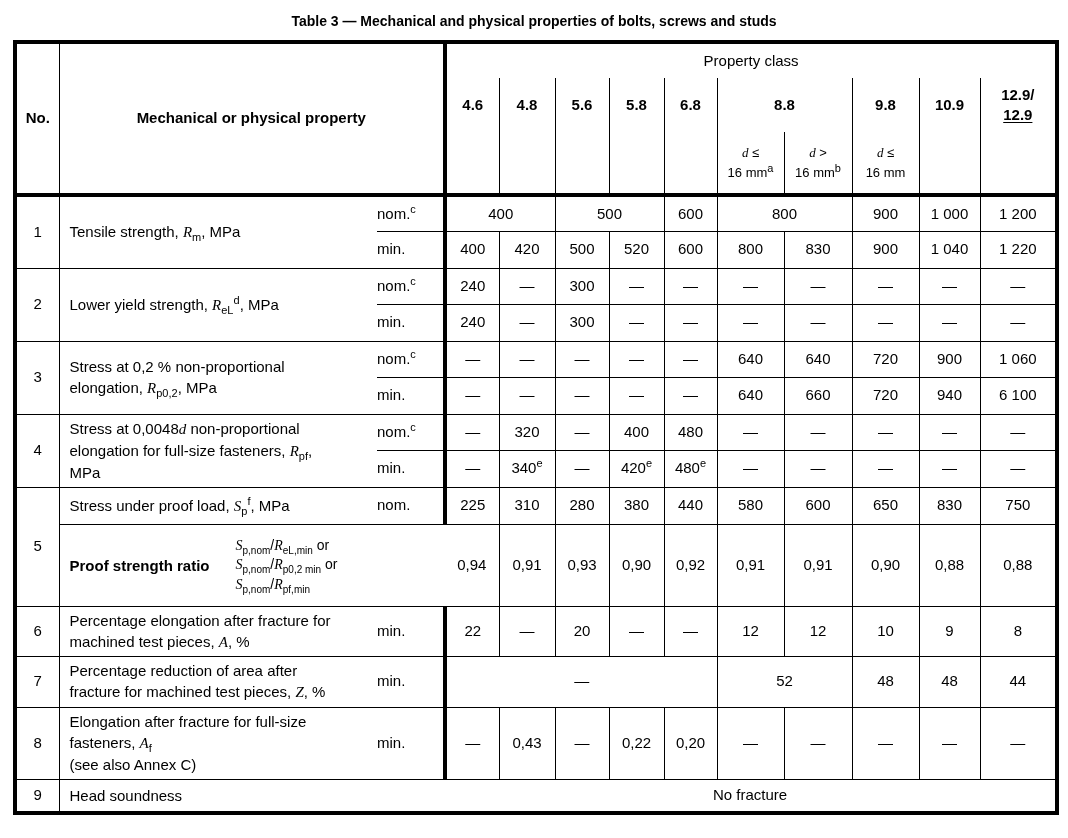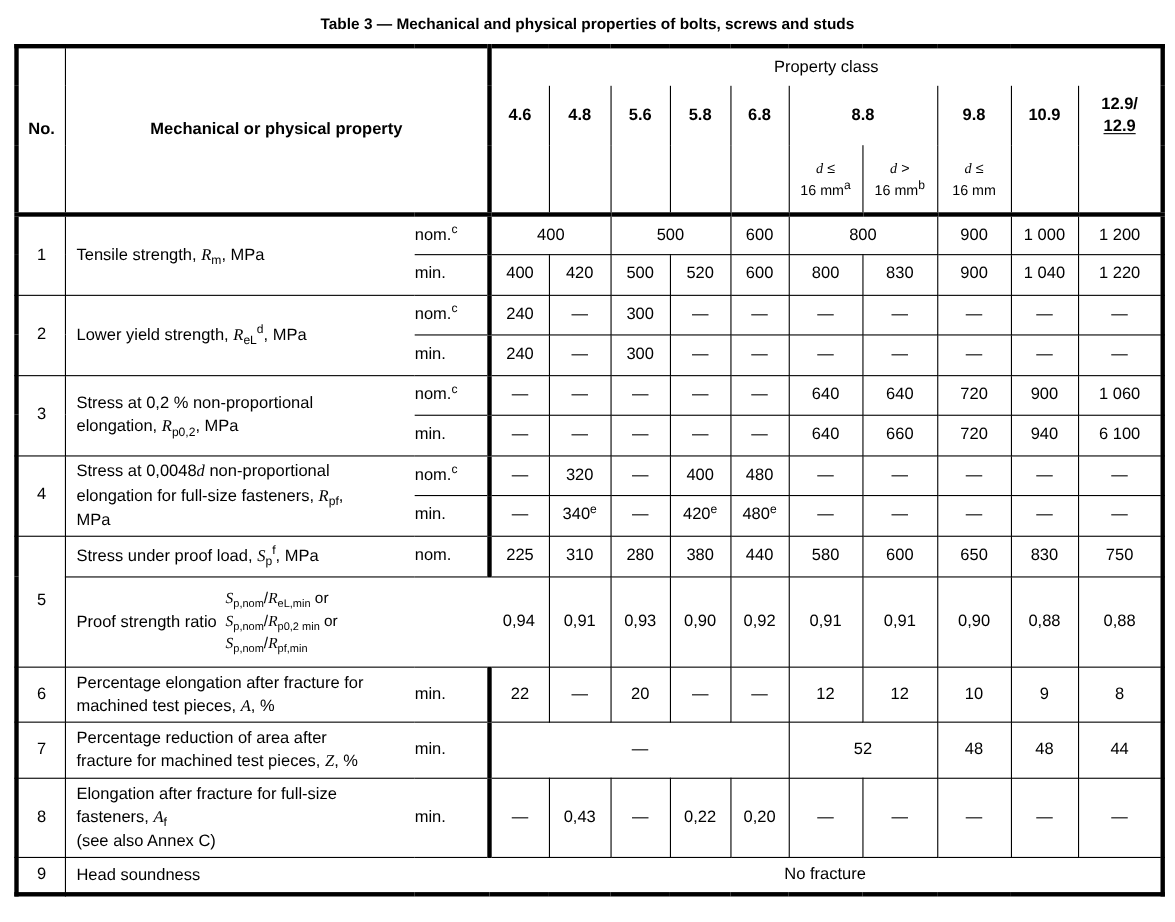--- a/index.html
+++ b/index.html
@@ -31,22 +31,22 @@
   .u{text-decoration:underline;text-underline-offset:2px;}
   
   .lbl{text-align:left;padding:3px 4px 3px 10px;border-right-style:hidden;line-height:1.4;}
   .qual{text-align:left;padding-right:4px;border-left-style:hidden;}
   
   i{font-family:"Liberation Serif",serif;font-style:italic;}
   sup{font-size:11px;line-height:0;}
   sub{font-size:11px;line-height:0;}
   
   .g5b{display:flex;align-items:center;}
-  .prl{flex:0 0 auto;}
-  .formulas{margin-left:8px;text-align:left;font-size:14px;line-height:1.4;}
+  .prl{flex:0 0 auto;font-weight:bold;}
+  .formulas{margin-left:26px;text-align:left;font-size:14px;line-height:1.4;}
   .formulas sub{font-size:10px;}
 </style>
 </head>
 <body>
 
 <div class="title">Table 3 — Mechanical and physical properties of bolts, screws and studs</div>
 
 <table>
   <colgroup>
     <col style="width:44px">

